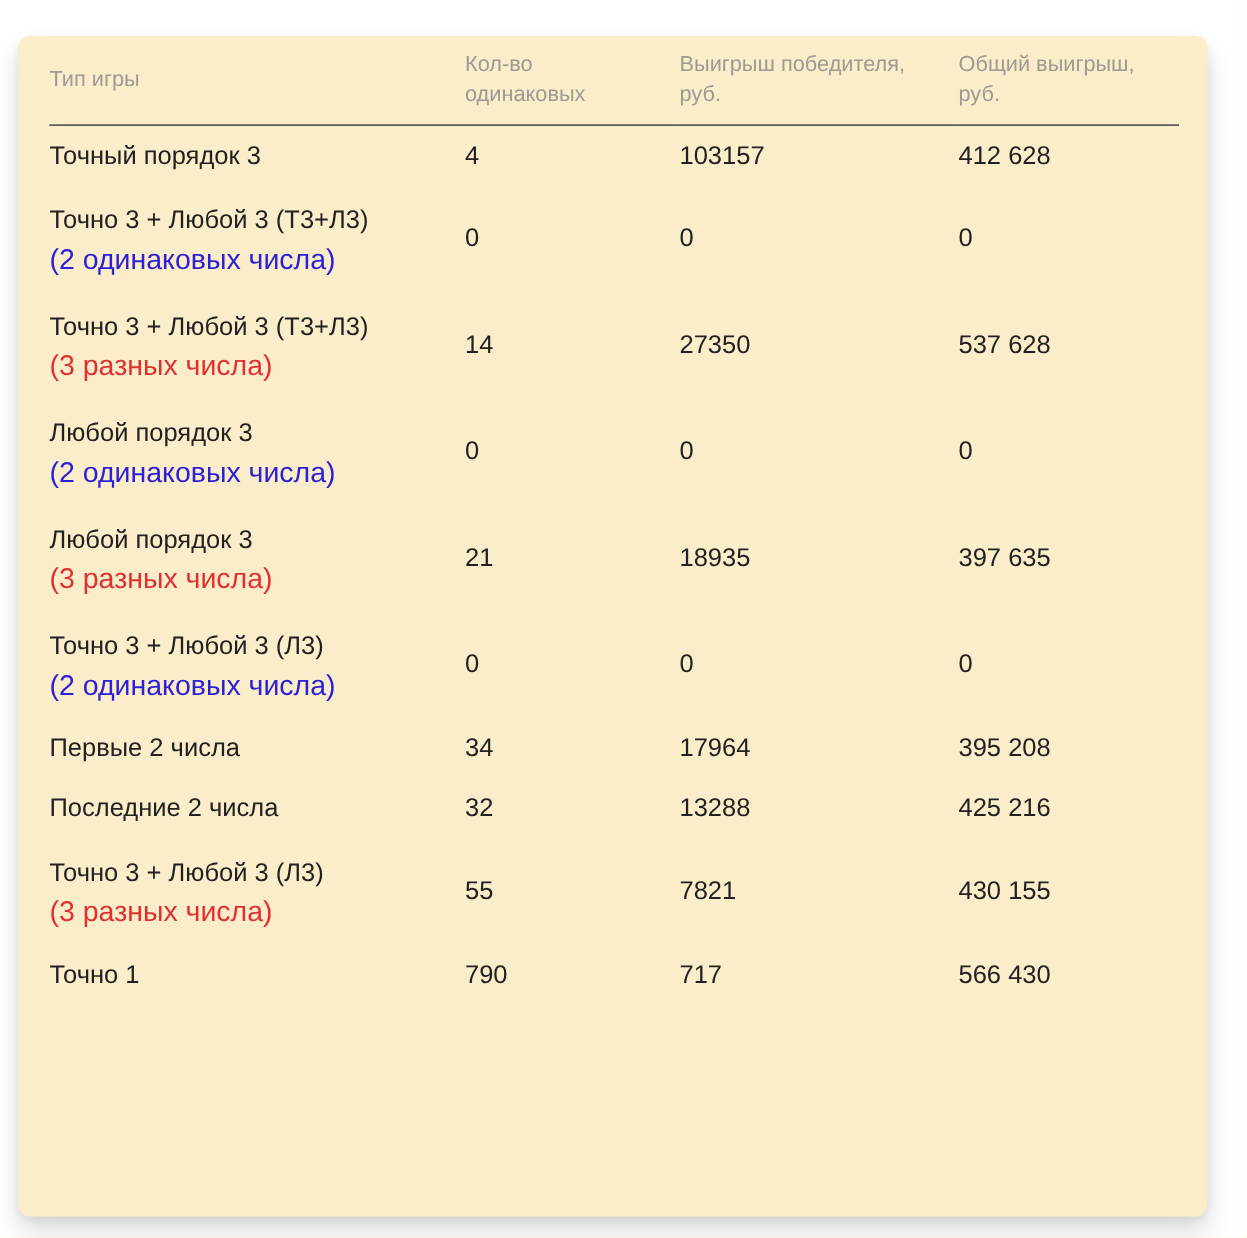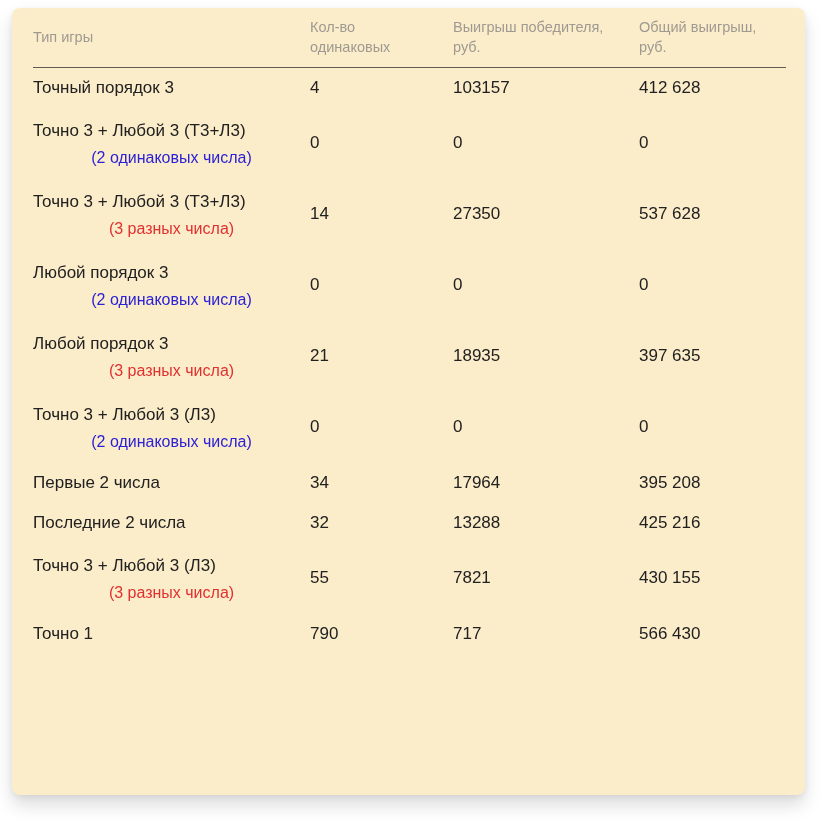--- a/index.html
+++ b/index.html
@@ -15,21 +15,21 @@
     margin: 0;
     padding: 0;
     width: 831px;
     height: 825px;
     background: #ffffff;
     font-family: "Liberation Sans", sans-serif;
   }
   .card {
     position: absolute;
     left: 12px;
-    top: 8px;
+    top: 24px;
     width: 793px;
     height: 787px;
     background: var(--card-background);
     border-radius: 8px;
     padding: 0 19px 10px 21px;
     box-shadow: 0 10px 18px rgba(0,0,0,0.14), 0 2px 6px rgba(0,0,0,0.06);
   }
   table.results {
     width: 100%;
     border-collapse: collapse;
@@ -49,24 +49,23 @@
     vertical-align: middle;
     font-size: 17px;
     color: var(--text);
     padding: 0;
   }
   tr.first td  { height: 48px; }
   tr.single td { height: 40px; }
   tr.tall td   { height: 71px; }
   .game { font-size: 17px; line-height: 22px; }
   .note {
-    font-size: 16px;
+    font-size: 19px;
     line-height: 18px;
     margin-top: 7px;
-    text-align: center;
   }
   .note:empty { display: none; }
   .note[data-color="blue"] { color: var(--note-blue); }
   .note[data-color="red"]  { color: var(--note-red); }
 </style>
 </head>
 <body>
 
 <div class="card">
   <table class="results">

